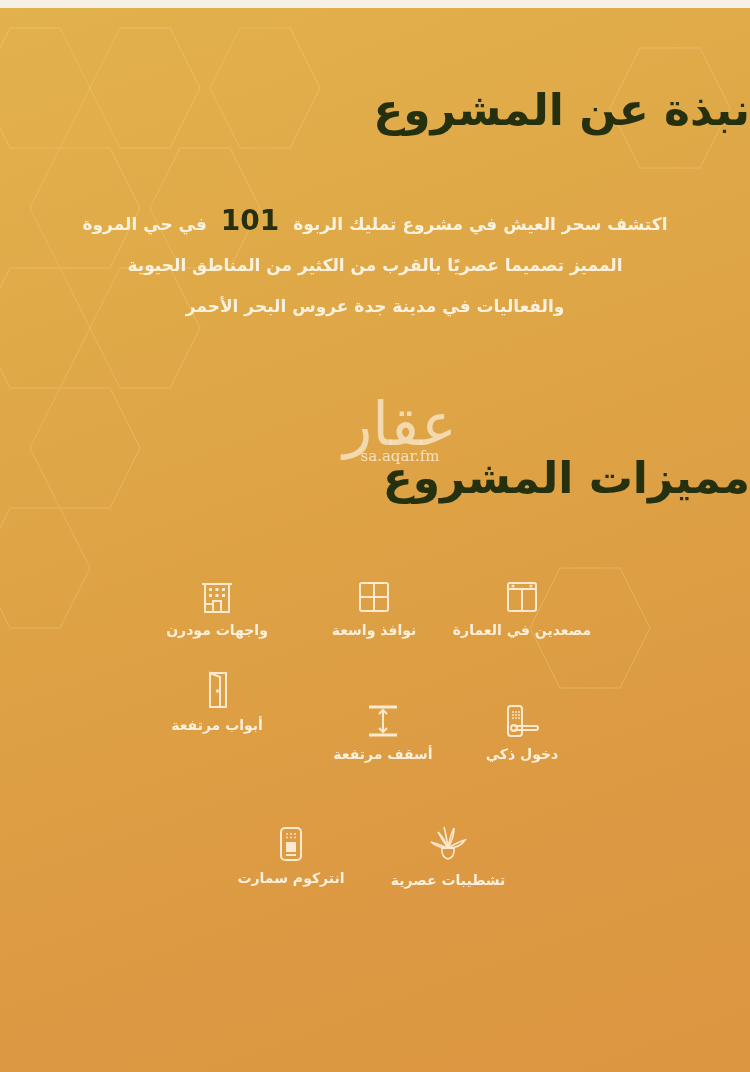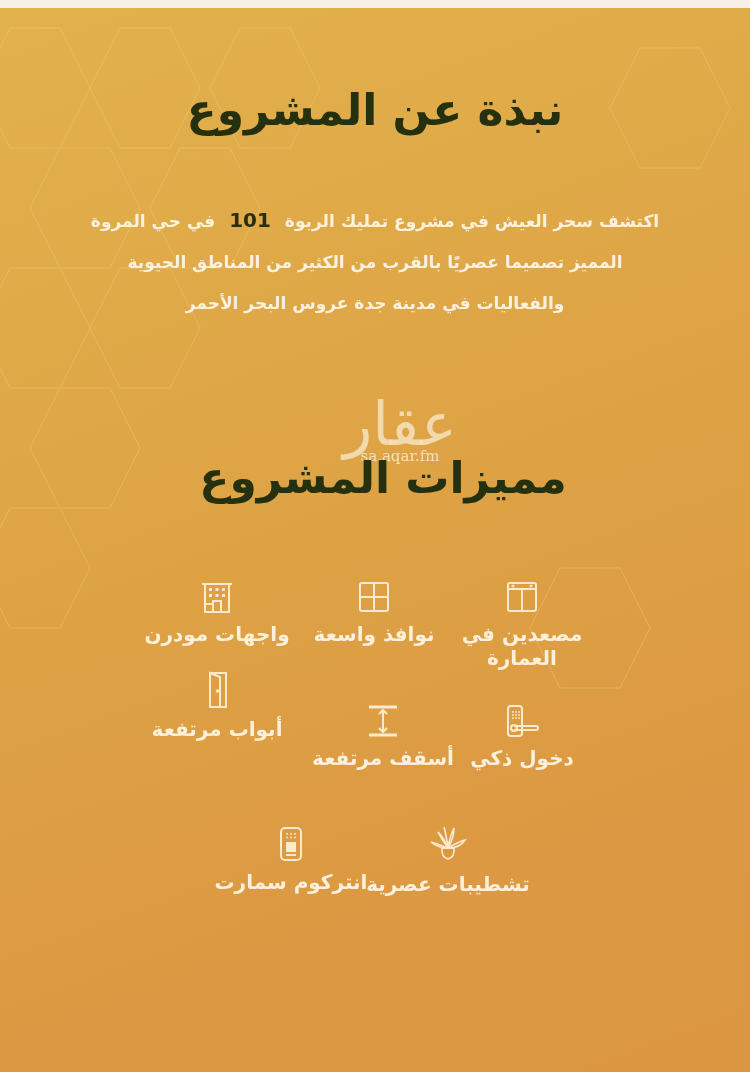--- a/index.html
+++ b/index.html
@@ -11,46 +11,46 @@
   }
   .top-strip {
     position: absolute; left: 0; top: 0; width: 750px; height: 8px;
     background: #f7f0e6;
   }
   .pattern {
     position: absolute; left: 0; top: 8px; width: 750px; height: 700px;
     opacity: 0.22; pointer-events: none;
   }
   .heading {
-    position: absolute; left: 0; width: 750px; text-align: center;
+    position: absolute; left: 0; width: 750px; text-align: right;
     color: #25300f; font-weight: bold; direction: rtl;
   }
   .title-about { top: 84px; font-size: 44px; }
   .title-features { top: 452px; font-size: 44px; padding-left: 16px; }
   .about-text {
     position: absolute; left: 75px; width: 600px; top: 200px;
     direction: rtl; text-align: center; color: #fbf1df;
     font-size: 17px; line-height: 41px; font-weight: bold;
   }
-  .about-text .num { color: #26300f; font-size: 20px; font-weight: bold; padding: 0 8px; }
+  .about-text .num { color: #26300f; font-size: 28px; font-weight: bold; padding: 0 8px; }
   .watermark {
     position: absolute; left: 340px; top: 400px; width: 120px; text-align: center;
     color: rgba(250, 236, 210, 0.75);
   }
   .watermark .wm-logo { font-size: 60px; line-height: 48px; font-weight: normal; }
   .watermark .wm-url {
     font-family: "DejaVu Serif", serif; font-size: 15px; line-height: 16px;
     color: rgba(250, 236, 210, 0.85);
   }
   .feature {
     position: absolute; width: 170px; text-align: center;
   }
   .feature svg { display: block; margin: 0 auto; }
   .feature .label {
-    margin-top: 8px; direction: rtl; color: #fbf0dc; font-size: 20px; font-weight: bold;
+    margin-top: 8px; direction: rtl; color: #fbf0dc; font-size: 14px; font-weight: bold;
   }
 </style>
 </head>
 <body>
 
 <div class="top-strip"></div>
 
 <svg class="pattern" viewBox="0 0 750 700" xmlns="http://www.w3.org/2000/svg">
   <g fill="none" stroke="#f6d890" stroke-width="1.5">
     <path d="M10 20 L60 20 L90 80 L60 140 L10 140 L-20 80 Z"></path>

